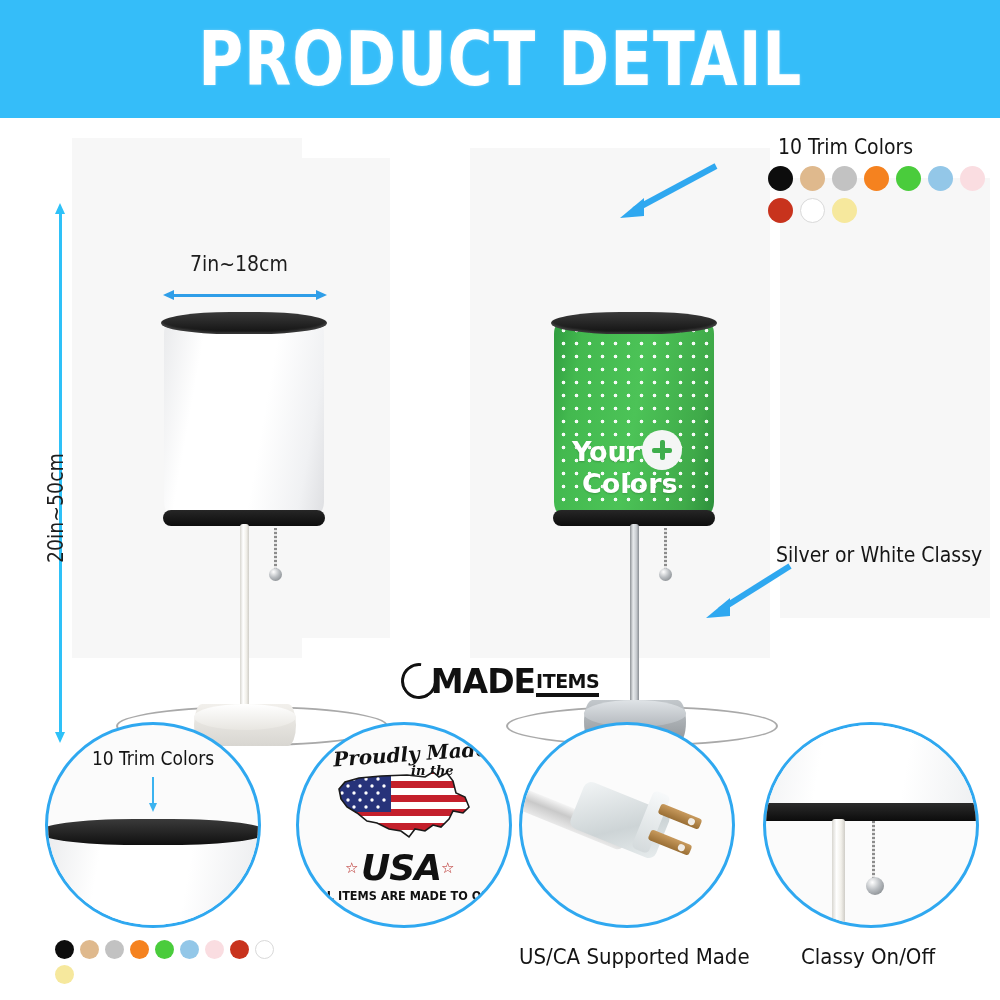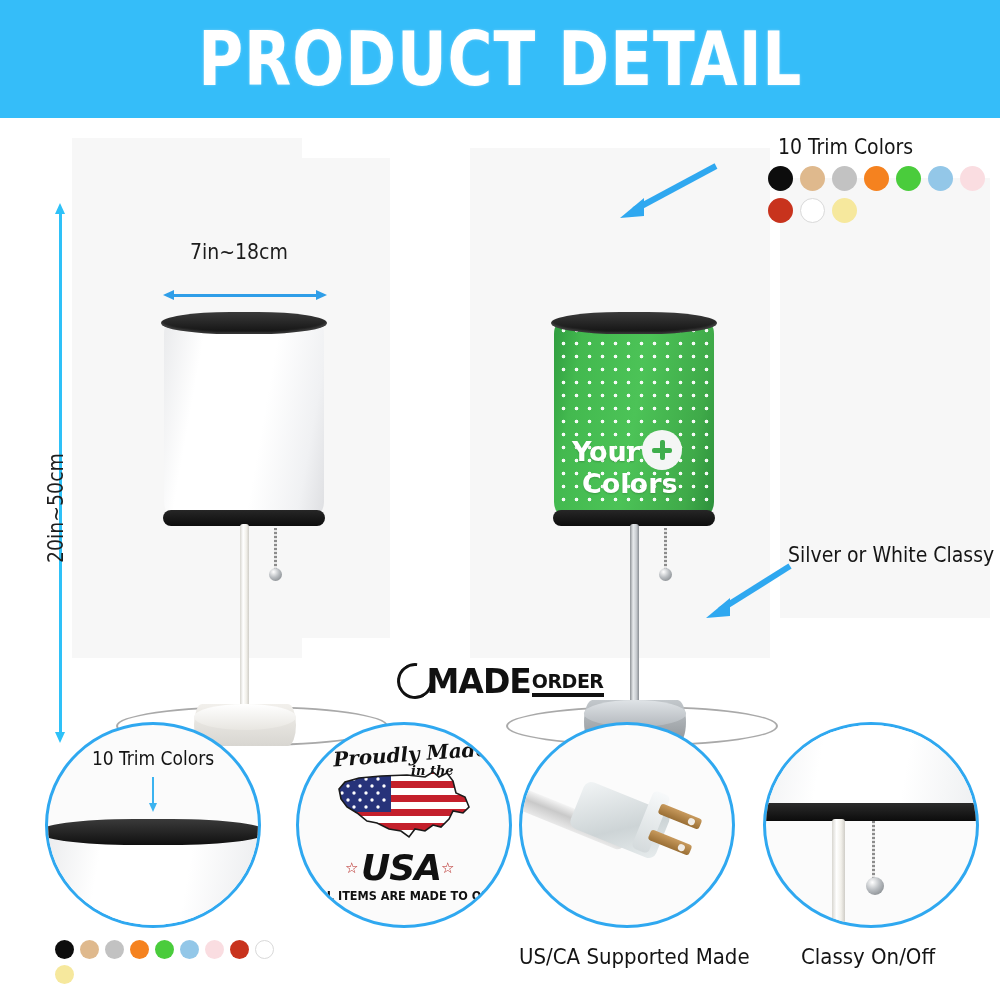--- a/index.html
+++ b/index.html
@@ -188,21 +188,21 @@
       <div class="line"></div>
       <div class="av b"></div>
   </div>
   <div class="dim-label vert" style="left:44px;top:445px;">20in~50cm</div>
 
   <div class="dim-h" style="left:163px;top:172px;width:164px;">
     <div class="ah l"></div>
       <div class="line"></div>
       <div class="ah r"></div>
   </div>
-  <div class="dim-label" style="left:190px;top:122px;">7in~18cm</div>
+  <div class="dim-label" style="left:190px;top:134px;">7in~18cm</div>
 
   <div class="lamp" style="left:164px;top:194px;width:170px;height:440px;">
     <div class="shade">
       <div class="shade-body"></div>
       <div class="trim-top"></div>
       <div class="trim-bot"></div>
     </div>
     <div class="pole pole-white" style="left:76px;top:212px;height:194px;"></div>
     <div class="chain" style="left:110px;top:216px;height:44px;"></div>
     <div class="chain-bead" style="left:105px;top:256px;"></div>
@@ -249,32 +249,32 @@
       <div class="swatch" style="width: 25px; height: 25px; background: rgb(200, 51, 29);"></div>
       <div class="swatch" style="width: 25px; height: 25px; background: rgb(255, 255, 255); border: 1px solid rgb(217, 217, 217);"></div>
       <div class="swatch" style="width: 25px; height: 25px; background: rgb(246, 232, 157);"></div>
     </div>
 
   <svg class="arrow-diag" width="120" height="70" style="left:604px;top:40px;" viewBox="0 0 120 70">
     <line x1="112" y1="8" x2="30" y2="52" stroke="#2FA8F0" stroke-width="6"></line>
     <polygon points="16,60 40,40 40,58" fill="#2FA8F0"></polygon>
   </svg>
 
-  <div class="callout" style="left:776px;top:425px;font-size:21px;margin-left:12px;">Silver or White Classy</div>
+  <div class="callout" style="left:776px;top:425px;font-size:21px;">Silver or White Classy</div>
   <svg class="arrow-diag" width="110" height="70" style="left:690px;top:440px;" viewBox="0 0 110 70">
     <line x1="100" y1="8" x2="30" y2="52" stroke="#2FA8F0" stroke-width="6"></line>
     <polygon points="16,60 40,40 40,58" fill="#2FA8F0"></polygon>
   </svg>
 </div>
 
 <div class="logo">
   <span class="logo-inner">
     <span class="logo-c"></span>
     <span class="logo-custom">MADE</span>
-    <span class="logo-witch">ORDER</span>
+    <span class="logo-witch">ITEMS</span>
   </span>
 </div>
 
 <div class="circle" style="left:45px;top:722px;width:210px;height:200px;">
   <div class="feature-label" style="left:0;top:22px;width:210px;font-size:19px;">10 Trim Colors</div>
   <div class="arrow-down" style="left:100px;top:52px;">
     <div class="ln"></div>
       <div class="hd"></div>
   </div>
   <div class="circle-cap" style="left:-6px;top:94px;width:222px;height:150px;">

